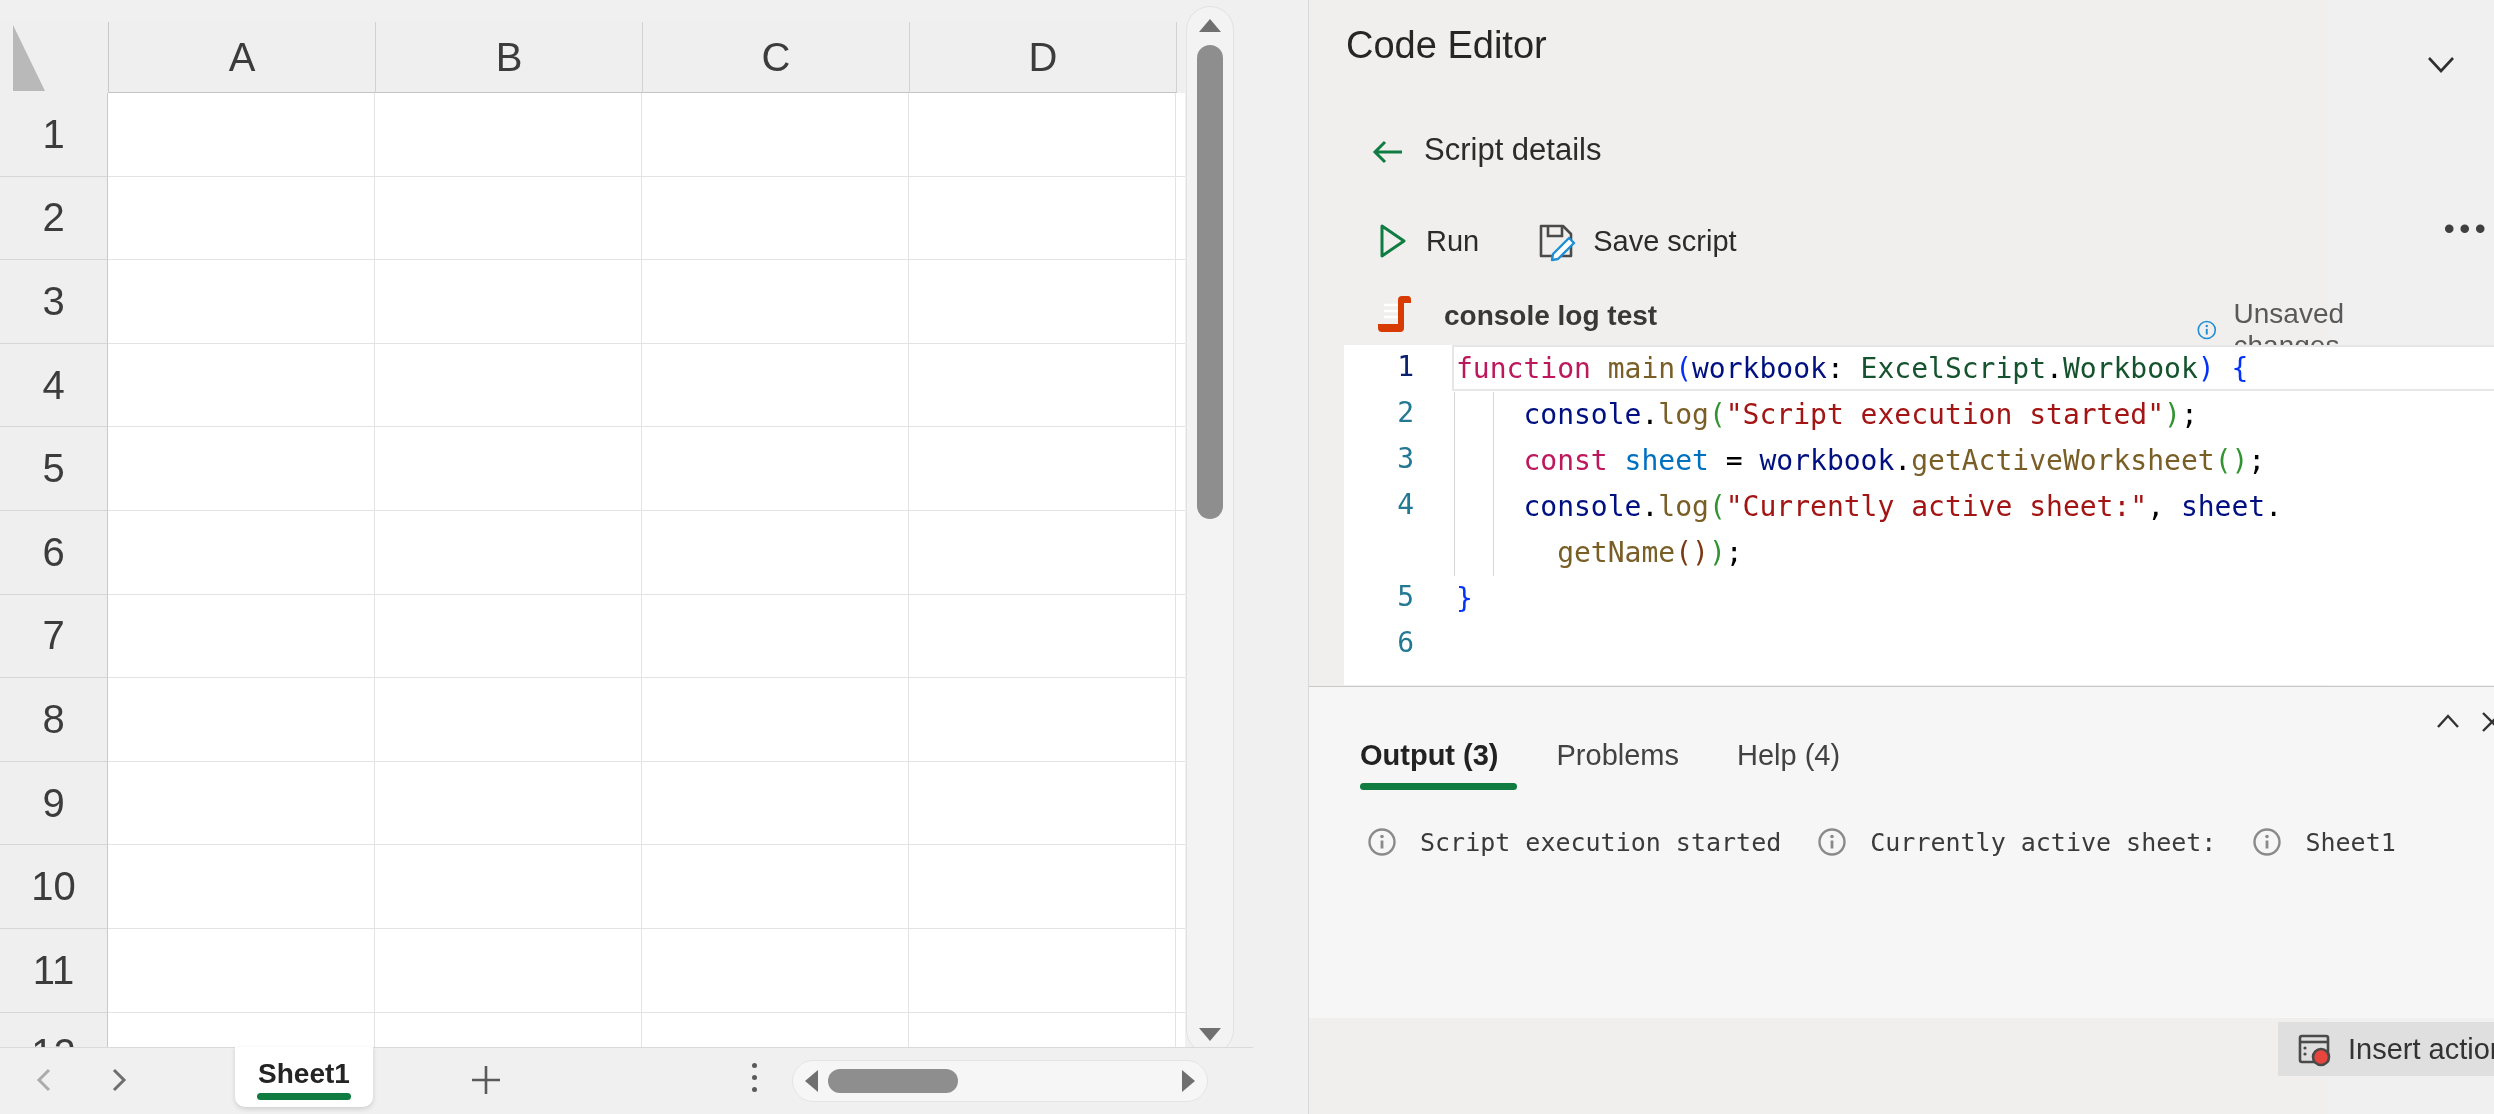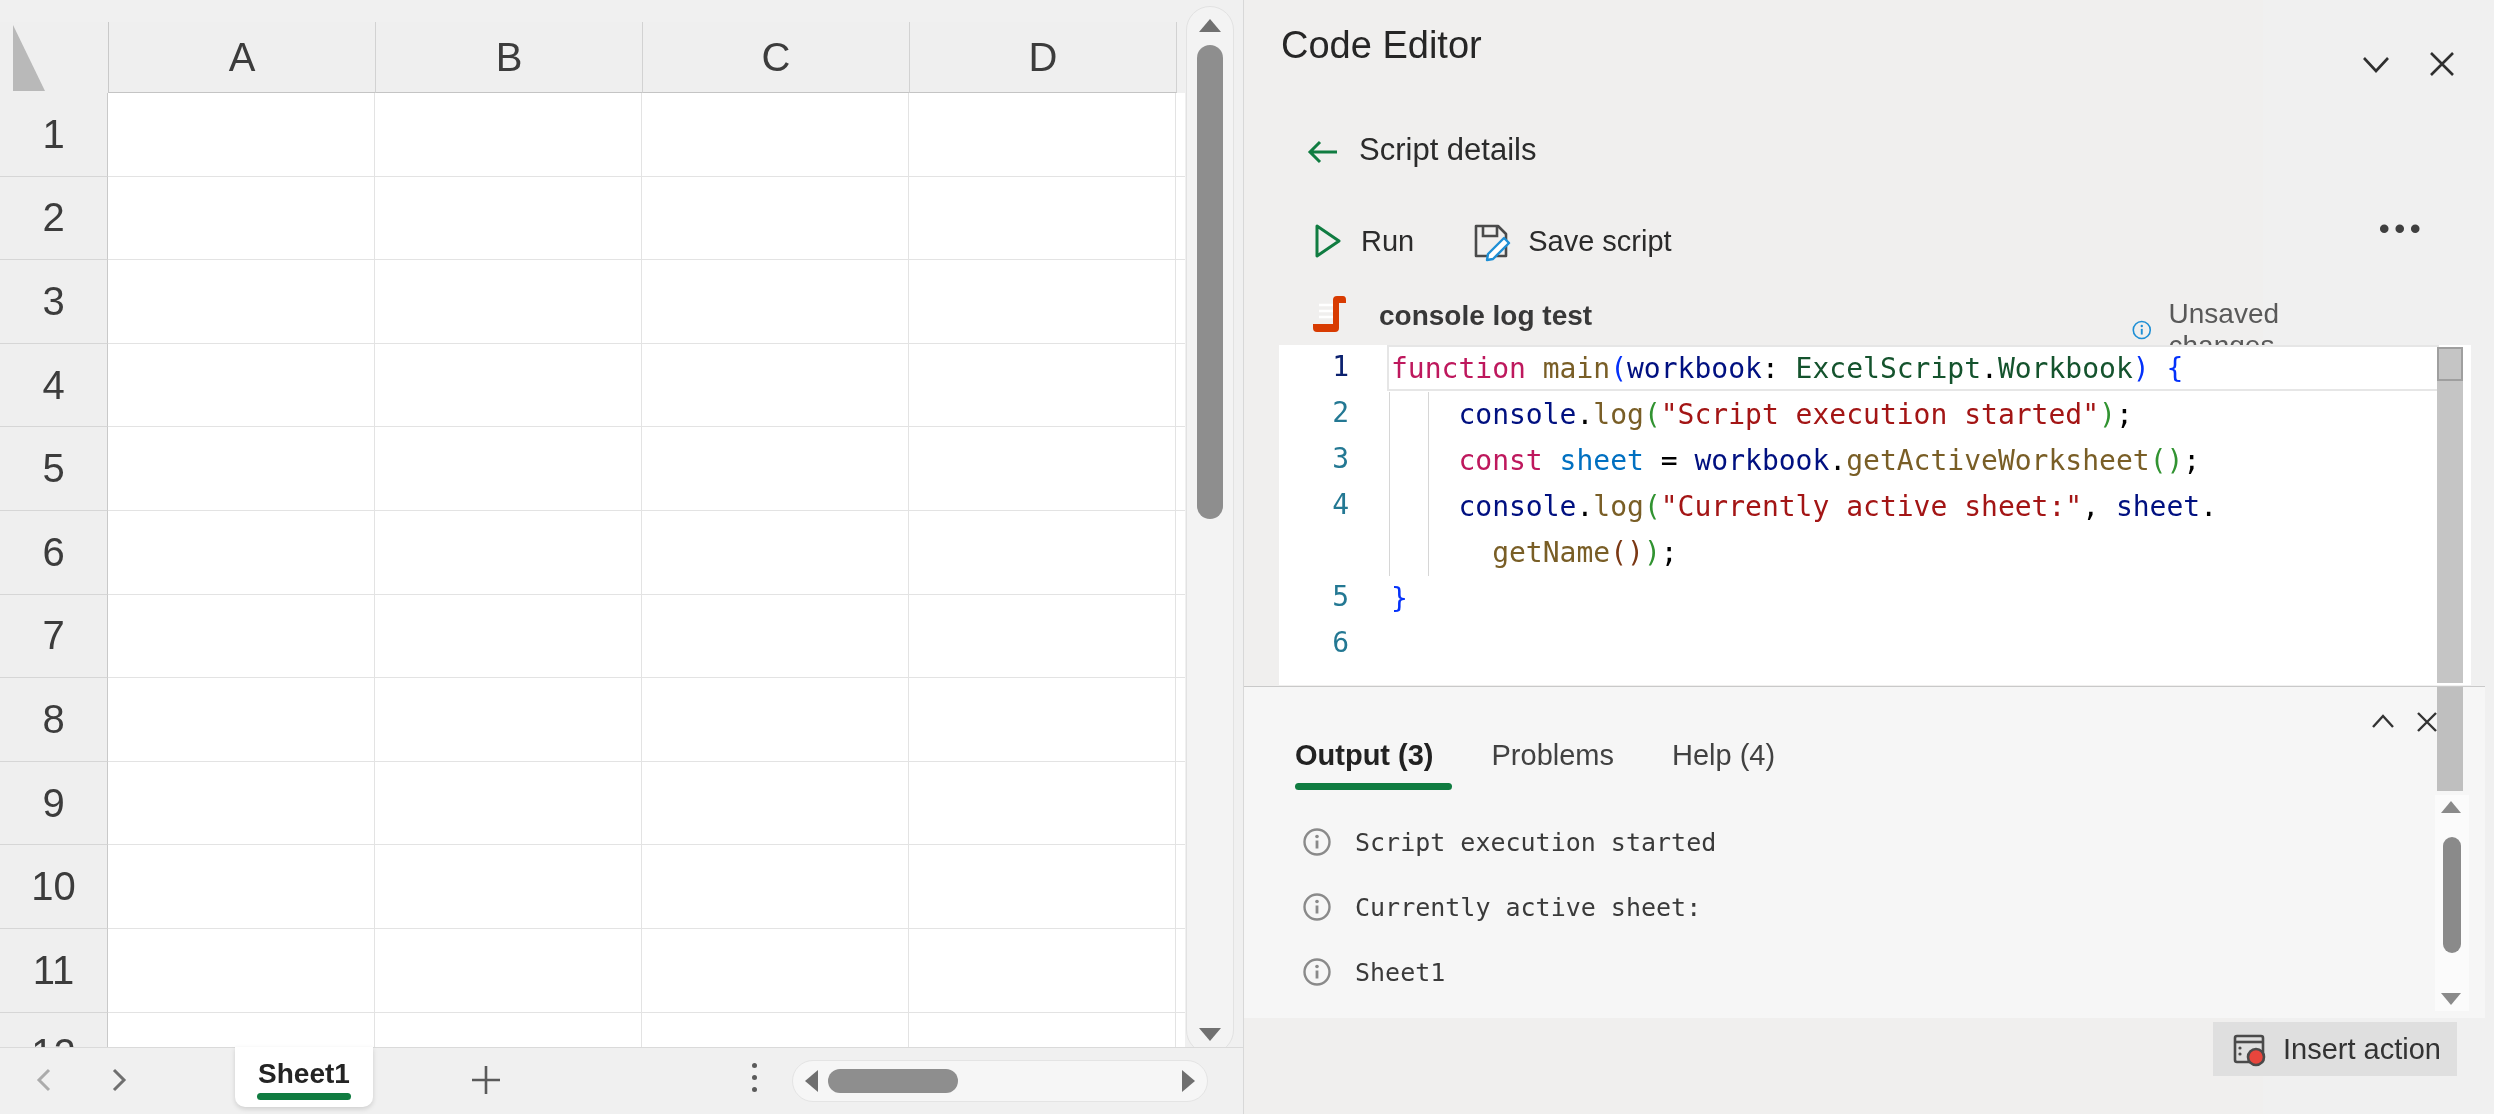--- a/index.html
+++ b/index.html
@@ -29,21 +29,21 @@
   .sheet-tab .lbl{font-size:28px;font-weight:700;color:#242424;margin-top:-6px;}
   .sheet-tab .bar{position:absolute;left:22px;right:22px;bottom:7px;height:7px;border-radius:3.5px;background:#107C41;}
   .tb-ico{position:absolute;top:14px;}
   .hscroll{position:absolute;left:792px;top:12px;width:416px;height:42px;background:#f6f6f6;border:1px solid #e4e4e4;border-radius:21px;box-sizing:border-box;}
   .h-thumb{position:absolute;left:35px;top:8px;width:130px;height:24px;background:#8e8e8e;border-radius:12px;}
   .tri-left{width:0;height:0;border-top:11px solid transparent;border-bottom:11px solid transparent;border-right:13px solid #6f6f6f;position:absolute;left:12px;top:9px;}
   .tri-right{width:0;height:0;border-top:11px solid transparent;border-bottom:11px solid transparent;border-left:13px solid #6f6f6f;position:absolute;right:12px;top:9px;}
   .vdots{position:absolute;left:752px;top:15px;display:flex;flex-direction:column;gap:7px;}
   .vdots i{width:5px;height:5px;border-radius:50%;background:#5a5a5a;}
   
-  .panel{position:absolute;left:1243px;top:0;width:1020px;height:1114px;background:#f0efee;border-left:1px solid #d8d8d8;box-sizing:border-box;}
+  .panel{position:absolute;left:1308px;top:0;width:1020px;height:1114px;background:#f0efee;border-left:1px solid #d8d8d8;box-sizing:border-box;}
   .p-title{position:absolute;left:37px;top:24px;font-size:38px;color:#262626;}
   .hdr-ico{position:absolute;top:44px;}
   .back-row{position:absolute;left:59px;top:132px;display:flex;align-items:flex-start;gap:16px;}
   .back-row .txt{font-size:31px;color:#2b2b2b;}
   .toolbar{position:absolute;left:63px;top:218px;display:flex;align-items:center;}
   .toolbar .txt{font-size:29px;color:#2b2b2b;}
   .more{position:absolute;left:1135px;top:212px;font-size:30px;font-weight:700;color:#3f3f3f;letter-spacing:5px;}
   .script-row{position:absolute;left:65px;top:292px;display:flex;align-items:center;gap:30px;}
   .script-row .name{font-size:28px;font-weight:600;color:#383838;}
   .status-row{position:absolute;left:887px;top:298px;display:flex;align-items:center;gap:16px;}
@@ -61,21 +61,21 @@
   .ed-scroll .ruler{position:absolute;left:0;top:0;width:100%;height:34px;border:2px solid #9f9f9f;box-sizing:border-box;}
   .tok-kw{color:#be185d}.tok-fn{color:#795E26}.tok-var{color:#001080}.tok-cv{color:#0070C1}
   .tok-type{color:#14532d}.tok-str{color:#A31515}.tok-b1{color:#0431FA}.tok-b2{color:#319331}.tok-b3{color:#7B3814}.tok-pl{color:#000}
   
   .out{position:absolute;left:0;top:686px;width:1241px;height:332px;background:#f6f6f6;border-top:1px solid #c9c9c9;box-sizing:border-box;}
   .out-graybar{position:absolute;left:1193px;top:0;width:26px;height:104px;background:#bfbfbf;}
   .out-tabs{position:absolute;left:51px;top:52px;display:flex;gap:58px;}
   .out-tab{font-size:29px;color:#424242;}
   .out-tab.active{font-weight:700;color:#222;}
   .tab-underline{position:absolute;left:51px;top:96px;width:157px;height:7px;border-radius:3.5px;background:#107C41;}
-  .out-list{position:absolute;left:57px;top:140px;display:flex;flex-direction:column;gap:35px;}
+  .out-list{position:absolute;left:57px;top:140px;display:flex;flex-direction:row;gap:35px;}
   .out-item{display:flex;align-items:center;gap:22px;height:30px;}
   .out-item .txt{font-family:"DejaVu Sans Mono",monospace;font-size:25px;color:#3a3a3a;}
   .out-scroll{position:absolute;left:1191px;top:108px;width:34px;height:216px;background:#fbfbfb;}
   .out-scroll .tri-up{left:6px;top:6px;border-left-width:10px;border-right-width:10px;border-bottom-width:12px;border-bottom-color:#8a8a8a;}
   .out-scroll .tri-down{left:6px;bottom:6px;border-left-width:10px;border-right-width:10px;border-top-width:12px;border-top-color:#8a8a8a;}
   .out-scroll .thumb{position:absolute;left:8px;top:42px;width:18px;height:116px;background:#8a8a8a;border-radius:9px;}
   .insert-btn{position:absolute;left:969px;top:1022px;width:244px;height:54px;background:#dfdfdf;display:flex;align-items:center;justify-content:center;gap:14px;}
   .insert-btn .txt{font-size:29px;color:#333;}
   svg{display:block;}
 </style>

